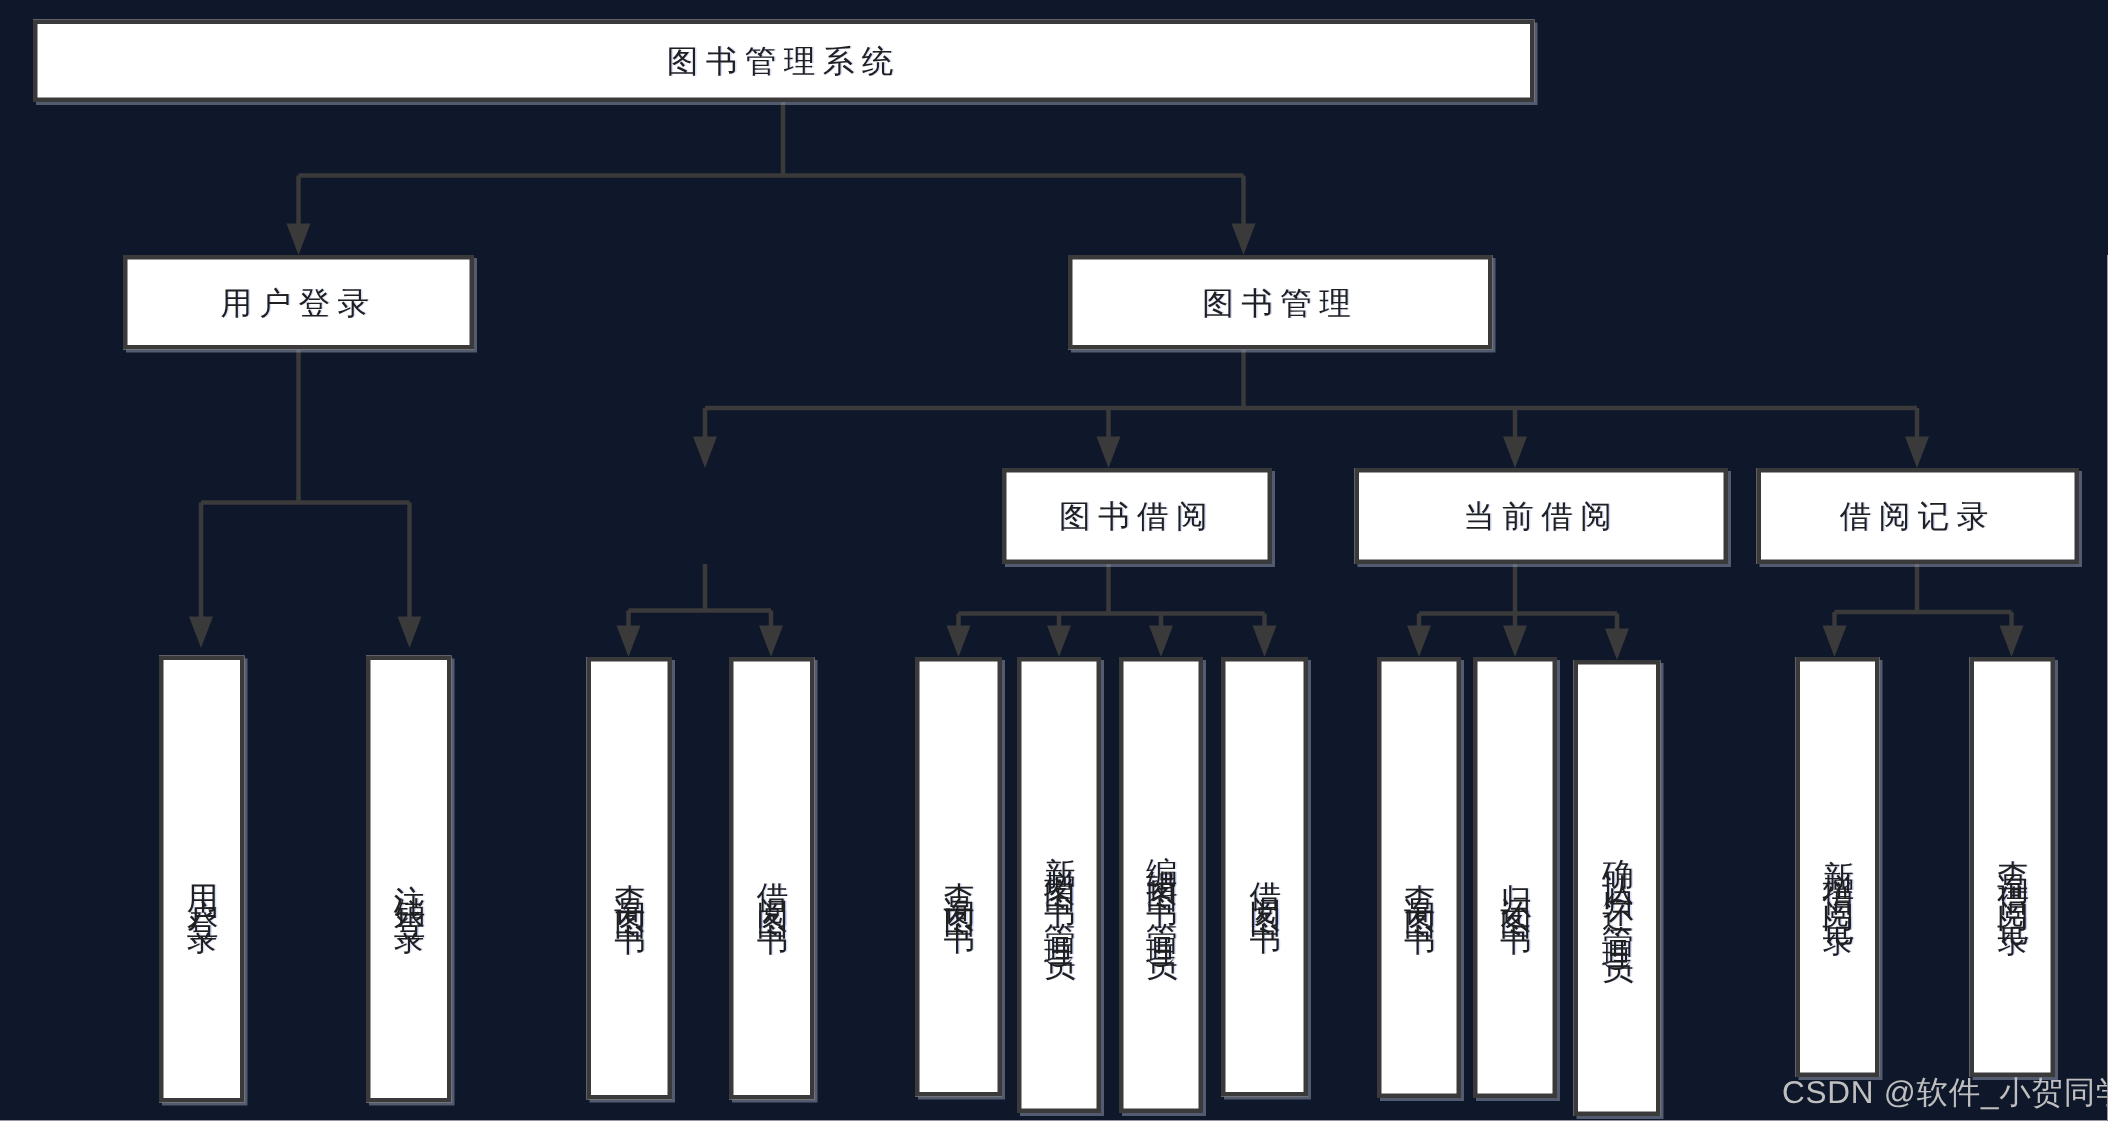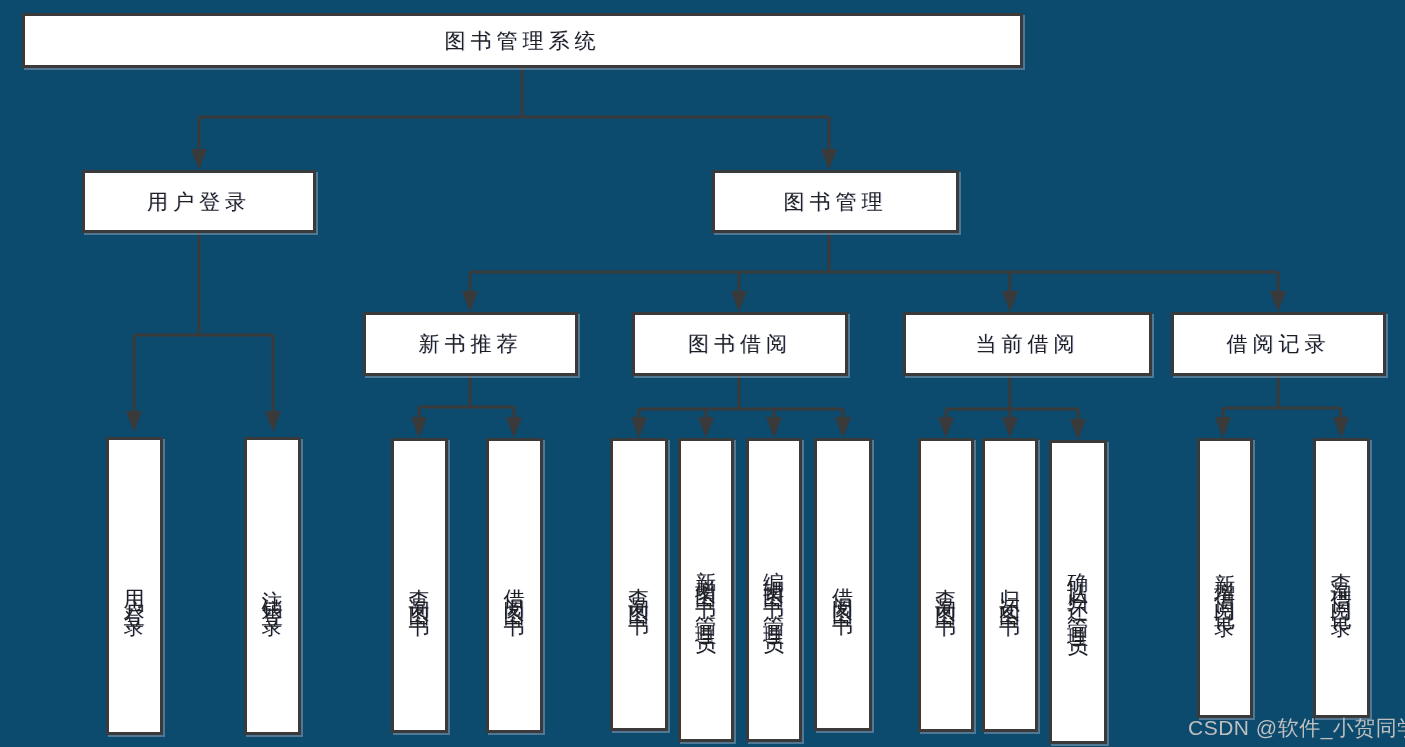--- a/index.html
+++ b/index.html
@@ -24,21 +24,21 @@
     letter-spacing:9px; margin-bottom:-9px;
   }
   .watermark {
     position:absolute; left:1188px; top:714px; z-index:5;
     font-size:21px; color:var(--wm); letter-spacing:0.5px; white-space:nowrap;
   }
 </style>
 </head>
 <body>
 
-<div class="canvas" style="--line: #3a3a3a; --ink: #1f1f1f; --wm: #bfbfbf; background: #0c4a6e;">
+<div class="canvas" style="--line: #3a3a3a; --ink: #1f1f1f; --wm: #bfbfbf; background: #0f172a;">
 
   <svg class="wires" viewBox="0 0 1405 747">
     <g>
       <path d="M522 68 V117 M199 117 H829 M199 117 V152 M829 117 V152"></path>
       <polygon points="191,149 207,149 199,170"></polygon>
       <polygon points="821,149 837,149 829,170"></polygon>
     </g>
     <g>
       <path d="M199 233 V335 M134 335 H273 M134 335 V414 M273 335 V414"></path>
       <polygon points="126,411 142,411 134,432"></polygon>
@@ -76,28 +76,25 @@
     </g>
   </svg>
 
   <div class="box hbox" style="left:22px;top:13px;width:1001px;height:55px">
     <span>图书管理系统</span>
   </div>
 
   <div class="box hbox" style="left:82px;top:170px;width:234px;height:63px">
     <span>用户登录</span>
   </div>
-  <div class="box hbox" style="left:712px;top:170px;width:247px;height:63px">
+  <div class="box hbox" style="left:712px;top:170px;width:283px;height:63px">
     <span>图书管理</span>
   </div>
 
-  <div class="box hbox" style="left:363px;top:312px;width:215px;height:64px">
-    <span>新书推荐</span>
-  </div>
-  <div class="box hbox" style="left:632px;top:312px;width:216px;height:64px">
+  <div class="box hbox" style="left:668px;top:312px;width:180px;height:64px">
     <span>图书借阅</span>
   </div>
   <div class="box hbox" style="left:903px;top:312px;width:249px;height:64px">
     <span>当前借阅</span>
   </div>
   <div class="box hbox" style="left:1171px;top:312px;width:215px;height:64px">
     <span>借阅记录</span>
   </div>
 
   <div class="box vbox" style="left:106px;top:437px;width:57px;height:298px">

